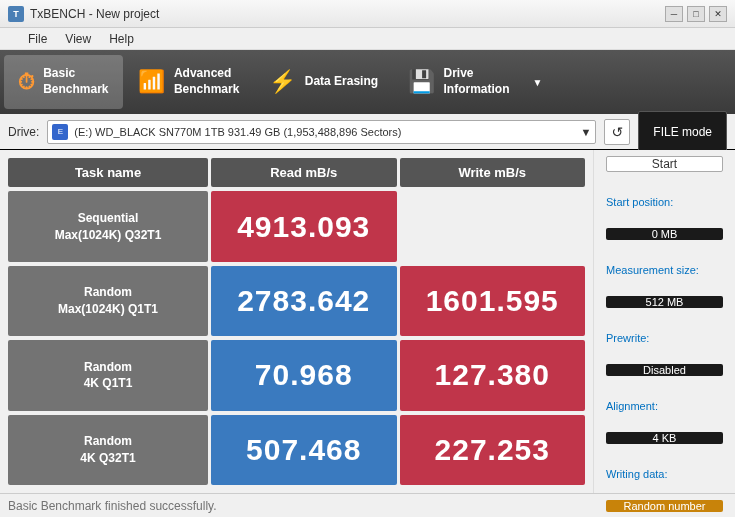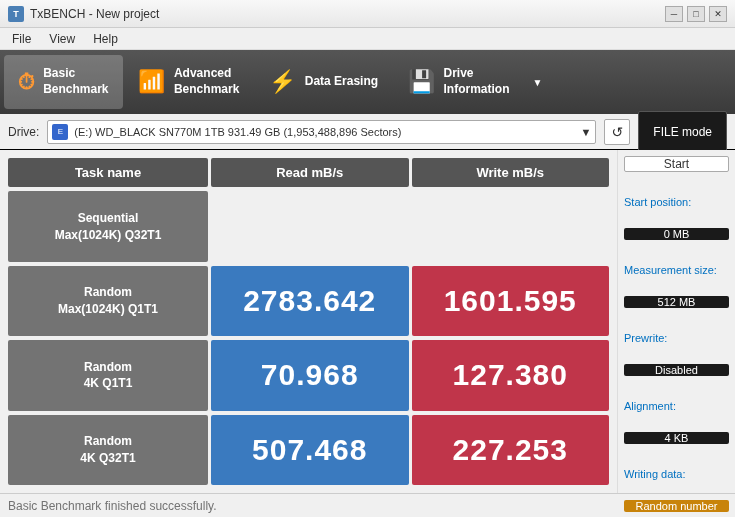--- a/index.html
+++ b/index.html
@@ -57,21 +57,21 @@
       cursor: pointer;
       color: #333;
     }
 
     
     .menu-bar {
       background: #f0f0f0;
       height: 22px;
       display: flex;
       align-items: center;
-      padding: 0 4px;
+      padding: 0 20px;
       border-bottom: 1px solid #ddd;
       gap: 2px;
     }
     .menu-item {
       padding: 2px 8px;
       font-size: 12px;
       color: #333;
       cursor: pointer;
     }
 
@@ -266,23 +266,23 @@
       align-items: center;
       justify-content: center;
       font-size: 30px;
       font-weight: 700;
       border-radius: 2px;
       letter-spacing: 1px;
     }
 
     
     .right-panel {
-      width: 118px;
-      background: #f0f0f0;
-      padding: 6px 6px;
+      width: 142px;
+      background: #f0f0f0;
+      padding: 6px 12px;
       display: flex;
       flex-direction: column;
       gap: 20px;
       border-left: 1px solid #ddd;
     }
     .rp-btn {
       width: 100%;
       height: 26px;
       background: white;
       border: 1px solid #aaa;
@@ -387,20 +387,21 @@
   <div class="table-area">
 
     <div class="table-header">
       <div class="th-cell">Task name</div>
       <div class="th-cell">Read mB/s</div>
       <div class="th-cell">Write mB/s</div>
     </div>
 
     <div class="table-row-wrap">
       <div class="row-label">Sequential<br>Max(1024K) Q32T1</div>
+      <div class="write-cell">4913.093</div>
     </div>
 
     <div class="table-row-wrap">
       <div class="row-label">Random<br>Max(1024K) Q1T1</div>
       <div class="read-cell">2783.642</div>
       <div class="write-cell">1601.595</div>
     </div>
 
     <div class="table-row-wrap">
       <div class="row-label">Random<br>4K Q1T1</div>

